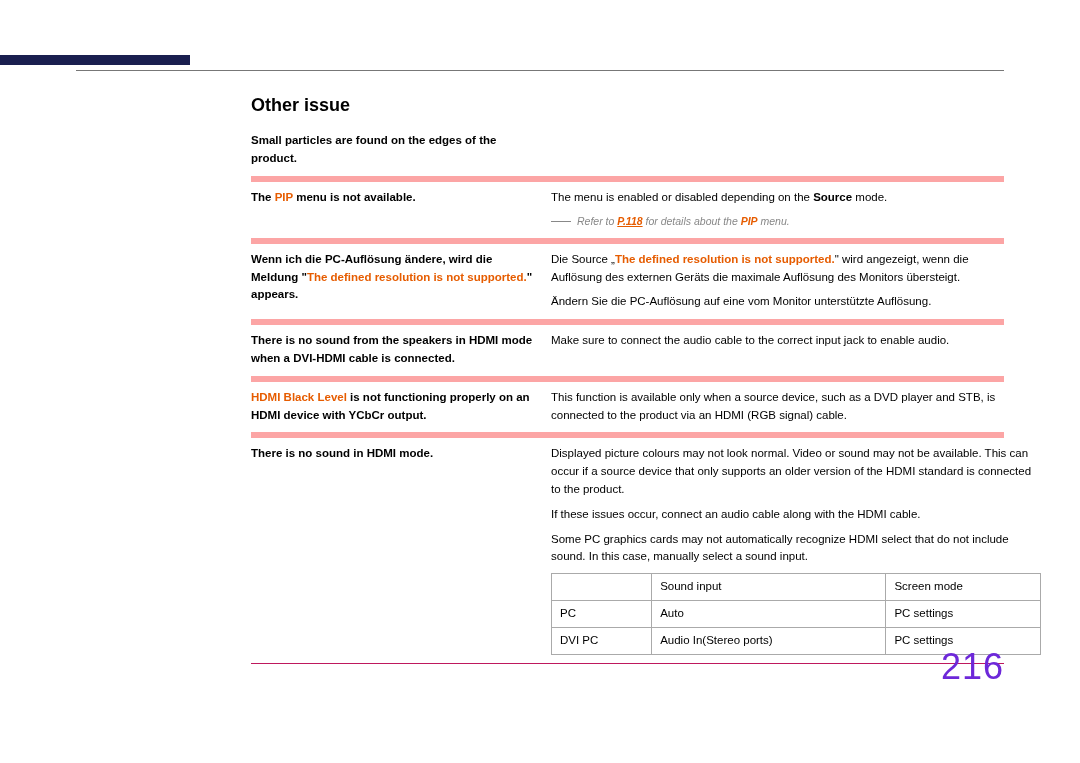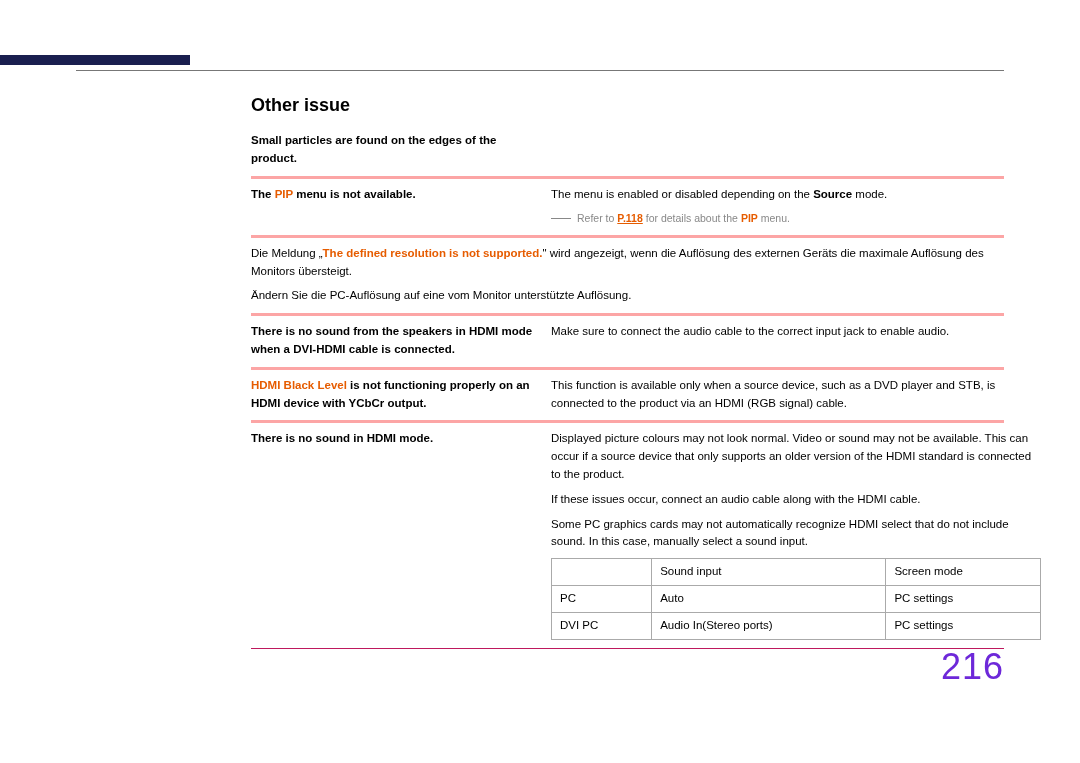--- a/index.html
+++ b/index.html
@@ -2,28 +2,28 @@
 <html><head>
 <meta charset="utf-8">
 <style>
   * { box-sizing: border-box; margin: 0; padding: 0; }
   html, body { width: 1080px; height: 763px; background: #fff; font-family: Arial, Helvetica, sans-serif; color: #000; }
   .page { position: relative; width: 1080px; height: 728px; padding: 37px 76px 0 76px; }
   .accent-bar { position: absolute; left: 0; top: 55px; width: 190px; height: 10px; background: #1a1f4f; }
   .top-rule { position: absolute; left: 76px; right: 76px; top: 70px; border-top: 1px solid #777; }
   .heading { position: absolute; left: 251px; top: 95px; font-size: 18px; font-weight: bold; }
   .content { position: absolute; left: 251px; right: 76px; top: 125px; }
-  .row { display: flex; border-bottom: 3px solid #fca5a5; padding: 7px 0 8px 0; font-size: 11.5px; line-height: 1.55; }
+  .row { display: flex; border-bottom: 6px solid #fca5a5; padding: 7px 0 8px 0; font-size: 11.5px; line-height: 1.55; }
   .row:last-of-type { border-bottom: 1px solid #be185d; }
   .qcell { width: 300px; flex: 0 0 300px; font-weight: bold; padding-right: 10px; }
   .acell { flex: 1; }
   .orange { color: #e65c00; font-weight: bold; }
   .emph { font-weight: bold; }
   .sub { color: #888; font-size: 10.5px; }
-  .dash-line { display: flex; align-items: baseline; gap: 6px; }
+  .dash-line { display: flex; align-items: baseline; gap: 6px; font-style: italic; }
   .dash-mark { width: 20px; height: 1px; background: #888; display: inline-block; position: relative; top: -3px; }
   .link { color: #e65c00; text-decoration: underline; font-weight: bold; }
   .para { margin-bottom: 7px; }
   .para:last-child { margin-bottom: 0; }
   table.soundtab { border-collapse: collapse; width: 490px; font-size: 11.5px; }
   table.soundtab td { border: 1px solid #aaa; padding: 4px 8px; }
   .page-num { position: absolute; right: 76px; bottom: 40px; font-size: 36px; color: #6d28d9; font-weight: 300; letter-spacing: 1px; }
 </style>
 </head>
 <body>
@@ -51,23 +51,26 @@
         <div class="para sub dash-line">
           <span class="dash-mark"></span>
           <span>
             <span>Refer to </span><span class="link">P.118</span><span> for details about the </span><span class="orange">PIP</span><span> menu.</span>
           </span>
         </div>
       </div>
     </div>
 
     <div class="row">
+      <div class="qcell">
+        <span>Wenn ich die PC-Auflösung ändere, wird die Meldung "</span><span class="orange">The defined resolution is not supported.</span><span>" appears.</span>
+      </div>
       <div class="acell">
         <div class="para">
-          <span>Die Meldung „</span><span class="orange">The defined resolution is not supported.</span><span>" wird angezeigt, wenn die Auflösung des externen Geräts die maximale Auflösung des Monitors übersteigt.</span>
+          <span>Die Source „</span><span class="orange">The defined resolution is not supported.</span><span>" wird angezeigt, wenn die Auflösung des externen Geräts die maximale Auflösung des Monitors übersteigt.</span>
         </div>
         <div class="para">Ändern Sie die PC-Auflösung auf eine vom Monitor unterstützte Auflösung.</div>
       </div>
     </div>
 
     <div class="row">
       <div class="qcell">There is no sound from the speakers in HDMI mode when a DVI-HDMI cable is connected.</div>
       <div class="acell">
         <div class="para">Make sure to connect the audio cable to the correct input jack to enable audio.</div>
       </div>

